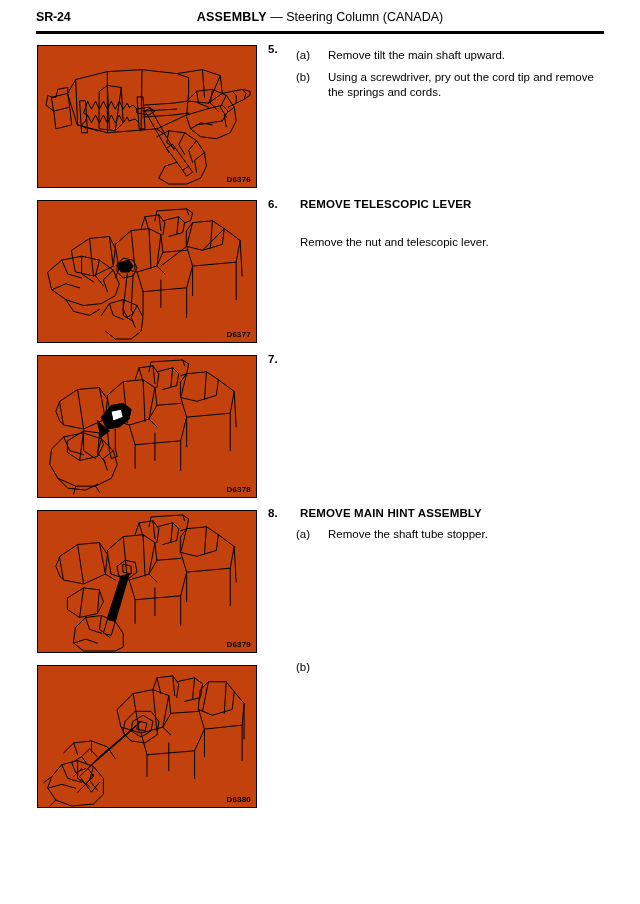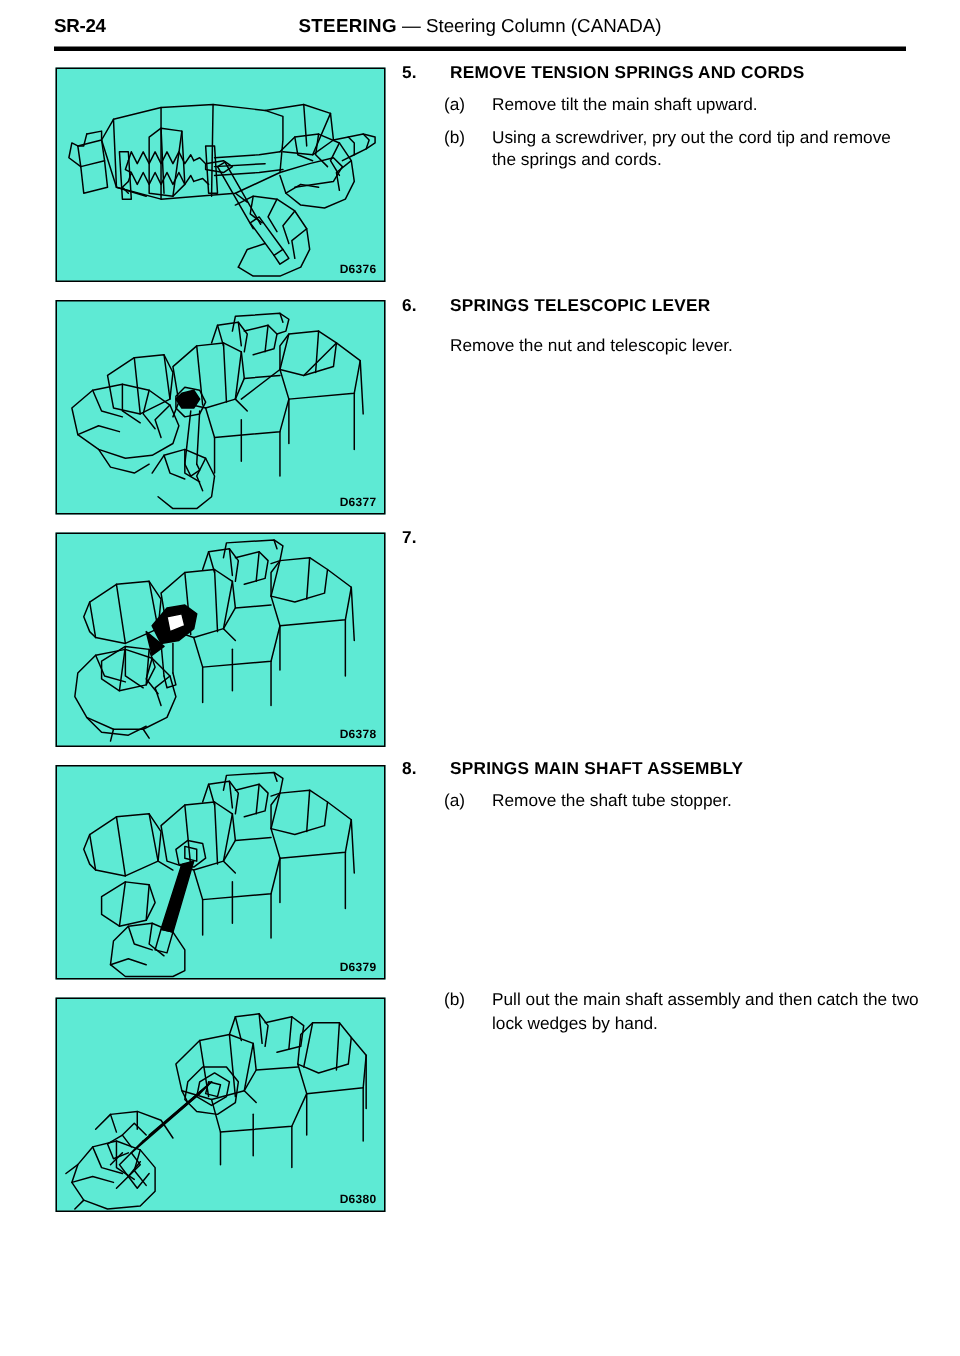--- a/index.html
+++ b/index.html
@@ -82,21 +82,21 @@
     width: 340px;
   }
 
   
   .figure {
     position: relative;
     width: 220px;
     height: 143px;
     border: 1px solid #000;
     box-sizing: border-box;
-    background: #5eead4;
+    background: #c2410c;
     margin-bottom: 12px;
     overflow: hidden;
   }
   .figure svg {
     position: absolute;
     left: 0; top: 0;
     width: 100%;
     height: 100%;
     display: block;
   }
@@ -140,21 +140,21 @@
   .sub-label {
     position: absolute;
     left: 28px;
     top: 0;
     font-size: 11.5px;
   }
   .plain {
     font-size: 11.5px;
     line-height: 15.5px;
     padding-left: 32px;
-    margin-top: 12px;
+    margin-top: 23px;
   }
   .hint {
     position: relative;
     font-size: 11.5px;
     line-height: 15.5px;
     padding-left: 28px;
     margin-top: 6px;
   }
   .hint-label {
     font-weight: normal;
@@ -167,21 +167,21 @@
   .blk-8b { position: absolute; left: 0;  top: 618px; width: 348px; }
 </style>
 </head>
 <body>
 
 <div class="page">
 
   <div class="page-header">
     <div class="folio">SR-24</div>
     <div class="running-head">
-      <span class="rh-bold">STEERING</span><span class="rh-dash">&nbsp;</span><span class="rh-dash">—</span><span class="rh-dash">&nbsp;</span><span class="rh-rest">Steering Column (CANADA)</span>
+      <span class="rh-bold">ASSEMBLY</span><span class="rh-dash">&nbsp;</span><span class="rh-dash">—</span><span class="rh-dash">&nbsp;</span><span class="rh-rest">Steering Column (CANADA)</span>
     </div>
   </div>
   <div class="header-rule"></div>
 
   <div class="col-figures">
 
     <div class="figure">
       <svg viewBox="0 0 220 143" preserveAspectRatio="none">
         <g fill="none" stroke="#000" stroke-width="1" stroke-linejoin="round" stroke-linecap="round">
 
@@ -513,59 +513,57 @@
       <div class="fig-code">D6380</div>
     </div>
 
   </div>
 
   <div class="col-text">
 
     <div class="step blk-5">
       <div class="step-head">
         <span class="step-num">5.</span>
-        <span>REMOVE TENSION SPRINGS AND CORDS</span>
       </div>
       <div class="sub">
         <span class="sub-label">(a)</span>
         <span>Remove tilt the main shaft upward.</span>
       </div>
       <div class="sub">
         <span class="sub-label">(b)</span>
         <span>Using a screwdriver, pry out the cord tip and remove the springs and cords.</span>
       </div>
     </div>
 
     <div class="step blk-6">
       <div class="step-head">
         <span class="step-num">6.</span>
-        <span>SPRINGS TELESCOPIC LEVER</span>
+        <span>REMOVE TELESCOPIC LEVER</span>
       </div>
       <div class="plain">Remove the nut and telescopic lever.</div>
     </div>
 
     <div class="step blk-7">
       <div class="step-head">
         <span class="step-num">7.</span>
       </div>
     </div>
 
     <div class="step blk-8">
       <div class="step-head">
         <span class="step-num">8.</span>
-        <span>SPRINGS MAIN SHAFT ASSEMBLY</span>
+        <span>REMOVE MAIN HINT ASSEMBLY</span>
       </div>
       <div class="sub">
         <span class="sub-label">(a)</span>
         <span>Remove the shaft tube stopper.</span>
       </div>
     </div>
 
     <div class="step blk-8b">
       <div class="sub" style="margin-top:0;">
         <span class="sub-label">(b)</span>
-        <span>Pull out the main shaft assembly and then catch the two lock wedges by hand.</span>
       </div>
     </div>
 
   </div>
 
 </div>
 
 </body></html>

